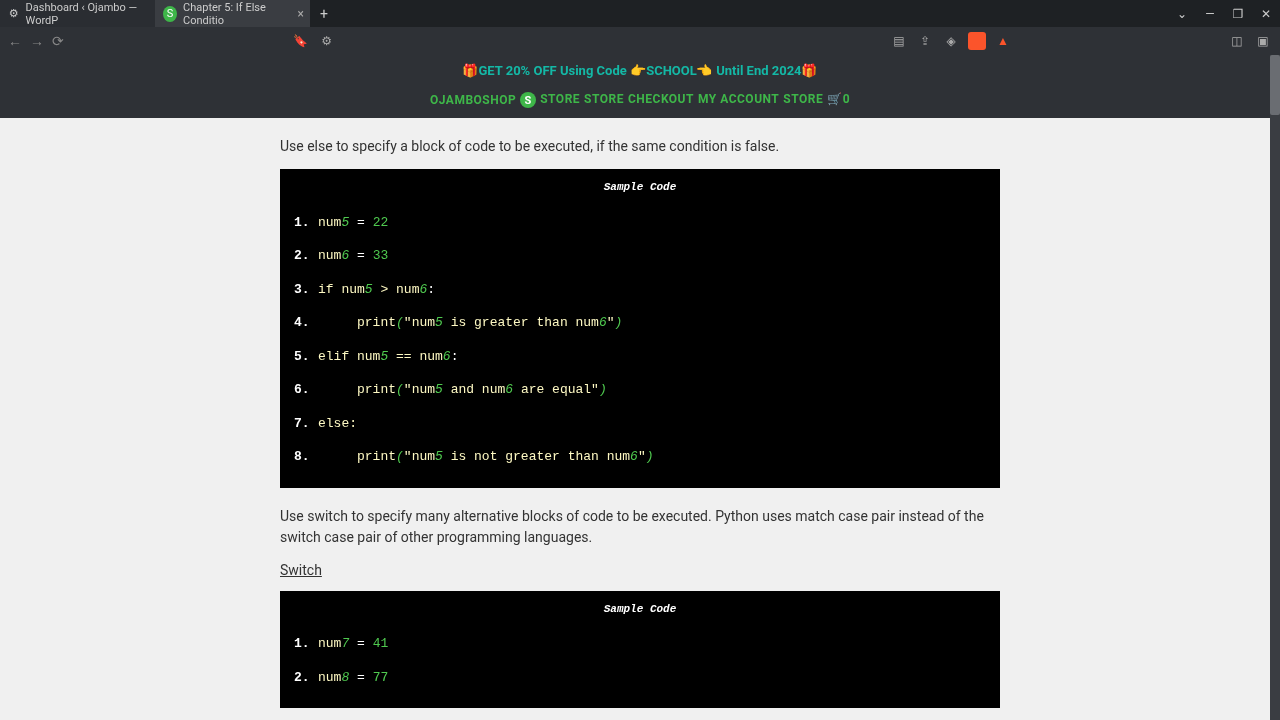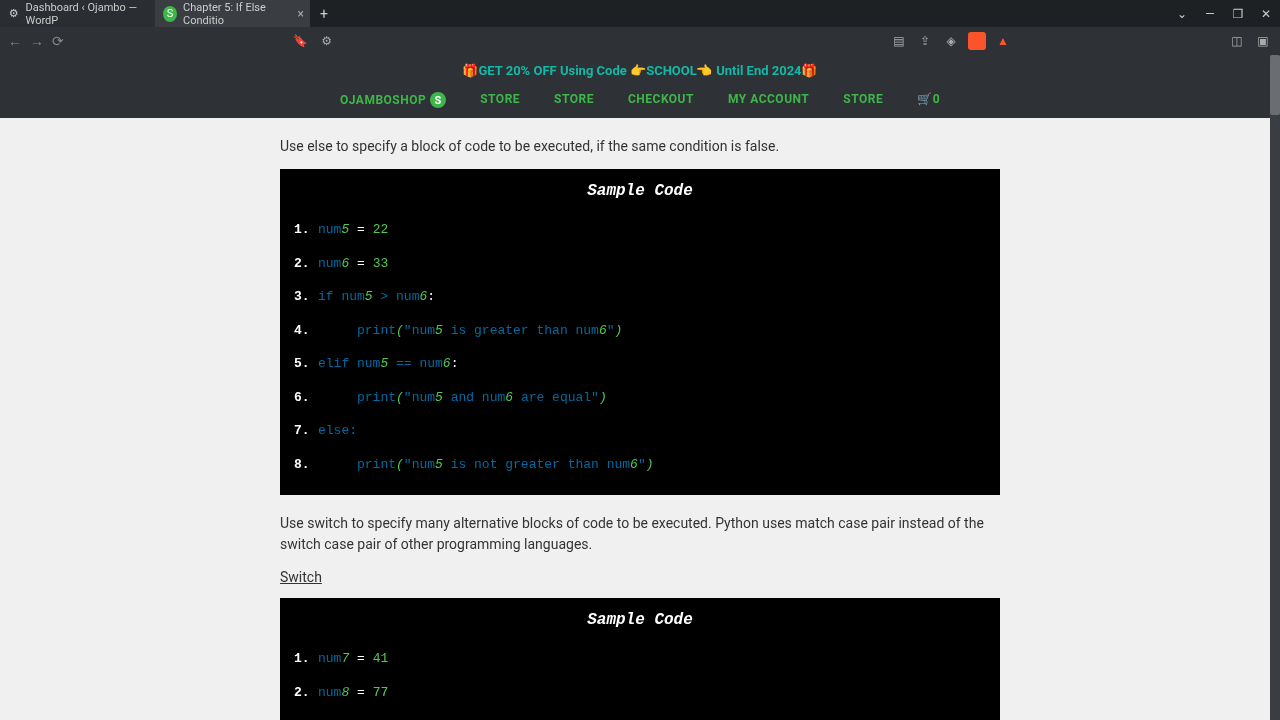--- a/index.html
+++ b/index.html
@@ -130,21 +130,21 @@
   color: #14b8a6;
   text-align: center;
   padding: 8px 0;
   font-size: 13px;
   font-weight: bold;
 }
 .nav-menu {
   background: #2e3136;
   display: flex;
   justify-content: center;
-  gap: 34px;
+  gap: 4px;
   padding: 6px 0 10px 0;
   font-size: 12px;
   font-weight: bold;
   letter-spacing: 0.5px;
 }
 .nav-item {
   color: #3eb649;
   cursor: pointer;
 }
 .nav-item.brand {
@@ -181,41 +181,41 @@
   background: #000;
   padding: 10px 14px 14px 14px;
   margin-bottom: 18px;
 }
 .code-title {
   color: #fff;
   text-align: center;
   font-style: italic;
   font-weight: bold;
   font-family: "Courier New", monospace;
-  font-size: 16px;
+  font-size: 11px;
   margin-bottom: 10px;
 }
 .code-line {
   font-family: "Courier New", monospace;
   font-size: 13px;
   color: #fff;
   padding: 7px 0;
   display: flex;
 }
 .ln {
   color: #fff;
   font-weight: bold;
   width: 24px;
   flex-shrink: 0;
 }
 .code-text { white-space: pre; }
 .tok-num { color: #4fc94f; }
 .tok-op { color: #fff; }
 .tok-paren { color: #4fc94f; font-style: italic; }
-.tok-id { color: #0369a1; }
+.tok-id { color: #fef9c3; }
 .tok-sub { color: #4fc94f; font-style: italic; }
 .scrollbar {
   position: absolute;
   right: 0;
   top: 55px;
   width: 10px;
   height: calc(720px - 55px);
   background: #3a3d42;
 }
 .thumb {

